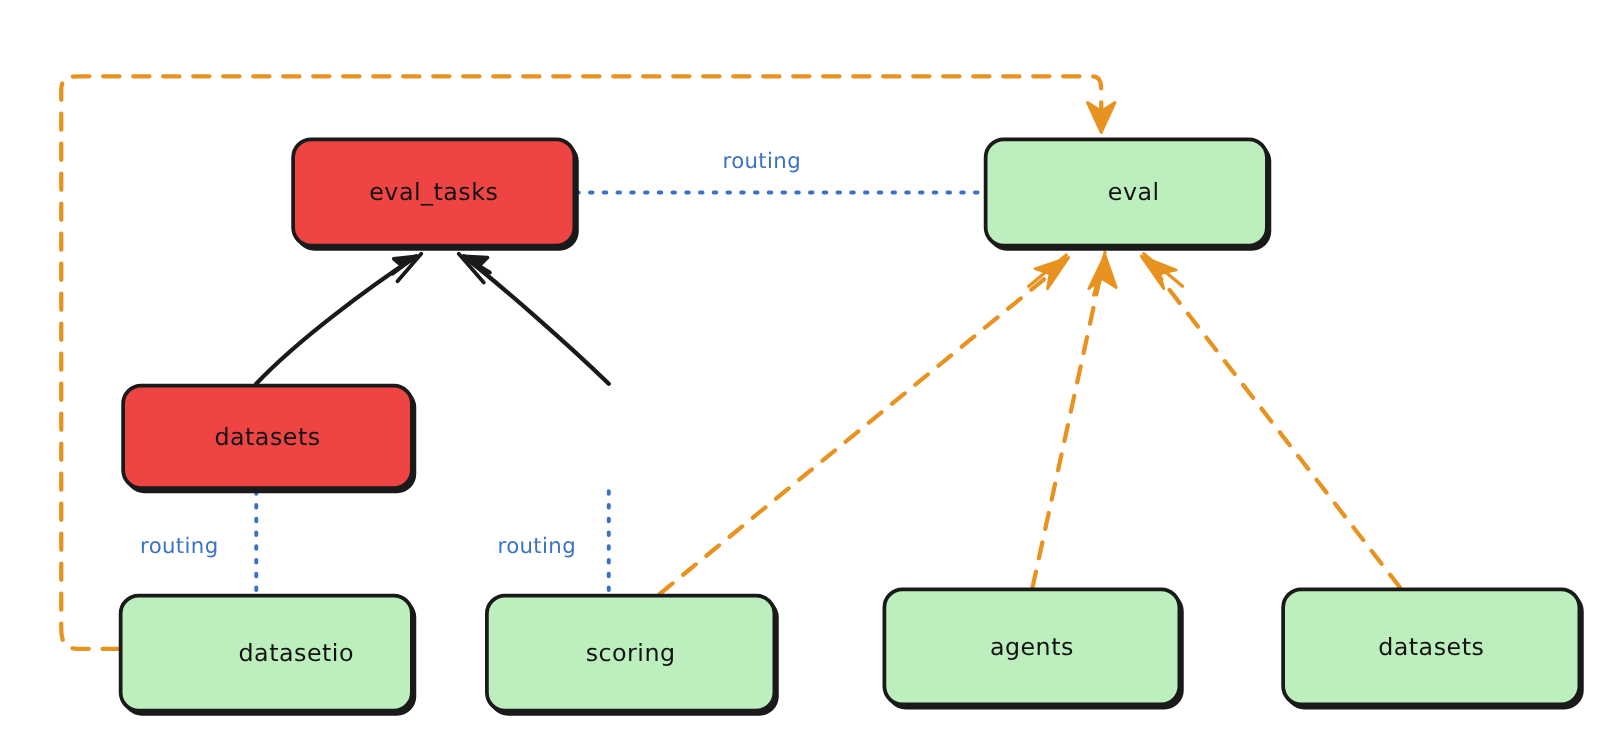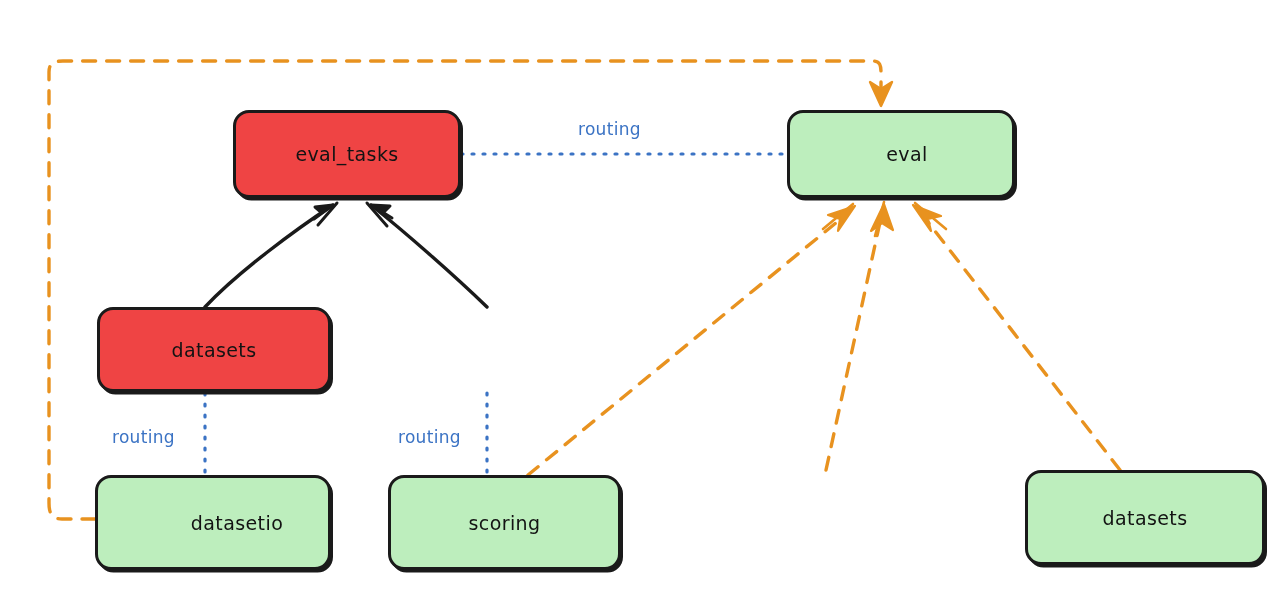--- a/index.html
+++ b/index.html
@@ -124,20 +124,23 @@
 
 
   <div class="node green" style="left:95px; top:475px; width:236px; height:95px;padding-left:48px;">
     <span class="node-label">datasetio</span>
   </div>
 
   <div class="node green" style="left:388px; top:475px; width:233px; height:95px;">
     <span class="node-label">scoring</span>
   </div>
 
+  <div class="node green" style="left:706px; top:470px; width:239px; height:95px;">
+    <span class="node-label">agents</span>
+  </div>
 
   <div class="node green" style="left:1025px; top:470px; width:240px; height:95px;">
     <span class="node-label">datasets</span>
   </div>
 
   <div class="edge-label" style="left:578px; top:119px;">routing</div>
 
   <div class="edge-label" style="left:112px; top:427px;">routing</div>
 
   <div class="edge-label" style="left:398px; top:427px;">routing</div>

